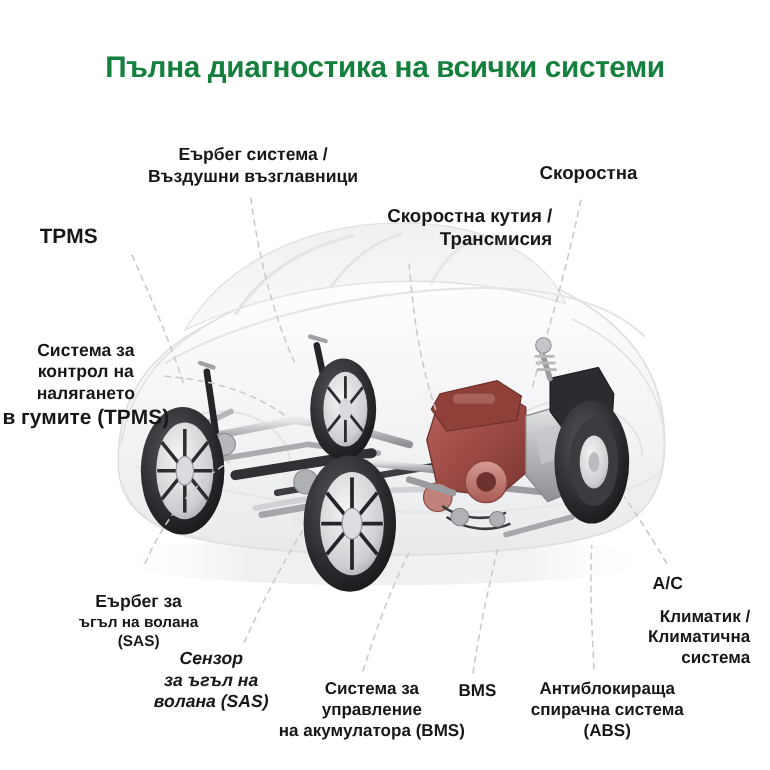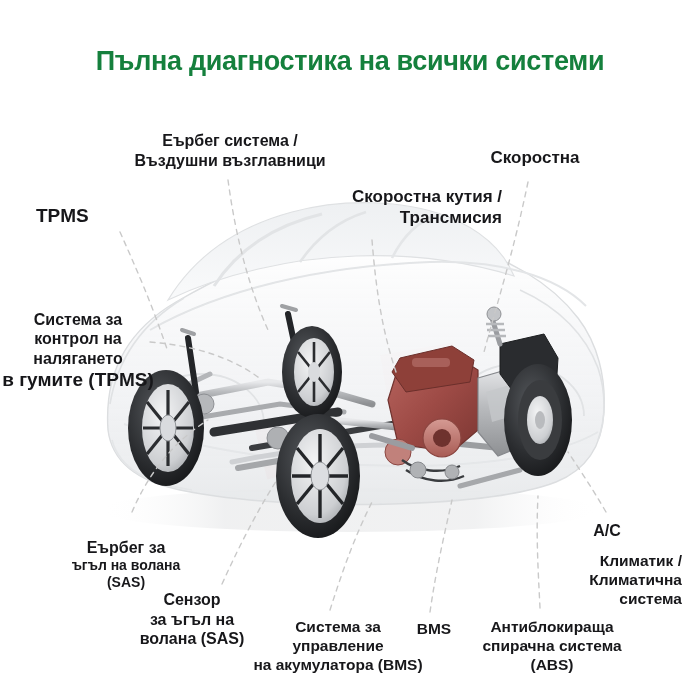--- a/index.html
+++ b/index.html
@@ -58,21 +58,21 @@
   .lbl-airbag      { left: 100px;  top: 131px; width: 260px; text-align: center; font-size: 16px; }
   .lbl-gearbox     { left: 302px; top: 187px; width: 200px; text-align: right; font-size: 17px; }
   .lbl-engine      { left: 450px; top: 148px; width: 170px; text-align: center; font-size: 17px; }
   .lbl-tpms-long   { left: 2px;   top: 290px; width: 152px; text-align: center; font-size: 16px; }
   .lbl-tpms-long .small {
     font-size: 19px;
     display: block;
   }
   .lbl-sas1        { left: 46px;  top: 518px; width: 160px; text-align: center; font-size: 16px; }
   .lbl-sas1 .small { font-size: 14px; display: block; }
-  .lbl-sas2        { left: 122px; top: 590px; width: 140px; text-align: center; font-size: 16px; }
+  .lbl-sas2        { left: 122px; top: 590px; width: 140px; text-align: center; font-size: 16px; font-style: italic; }
   .lbl-bms-long    { left: 248px; top: 618px; width: 180px; text-align: center; font-size: 15.5px; }
   .lbl-bms         { left: 404px; top: 620px; width: 60px;  text-align: center; font-size: 15.5px; }
   .lbl-abs         { left: 462px; top: 618px; width: 180px; text-align: center; font-size: 15.5px; }
   .lbl-ac          { left: 572px; top: 521px; width: 70px;  text-align: center; font-size: 16px; }
   .lbl-ac-long     { left: 552px; top: 552px; width: 130px; text-align: right; font-size: 15.5px; }
 </style>
 </head>
 <body>
 
 <div class="stage">

